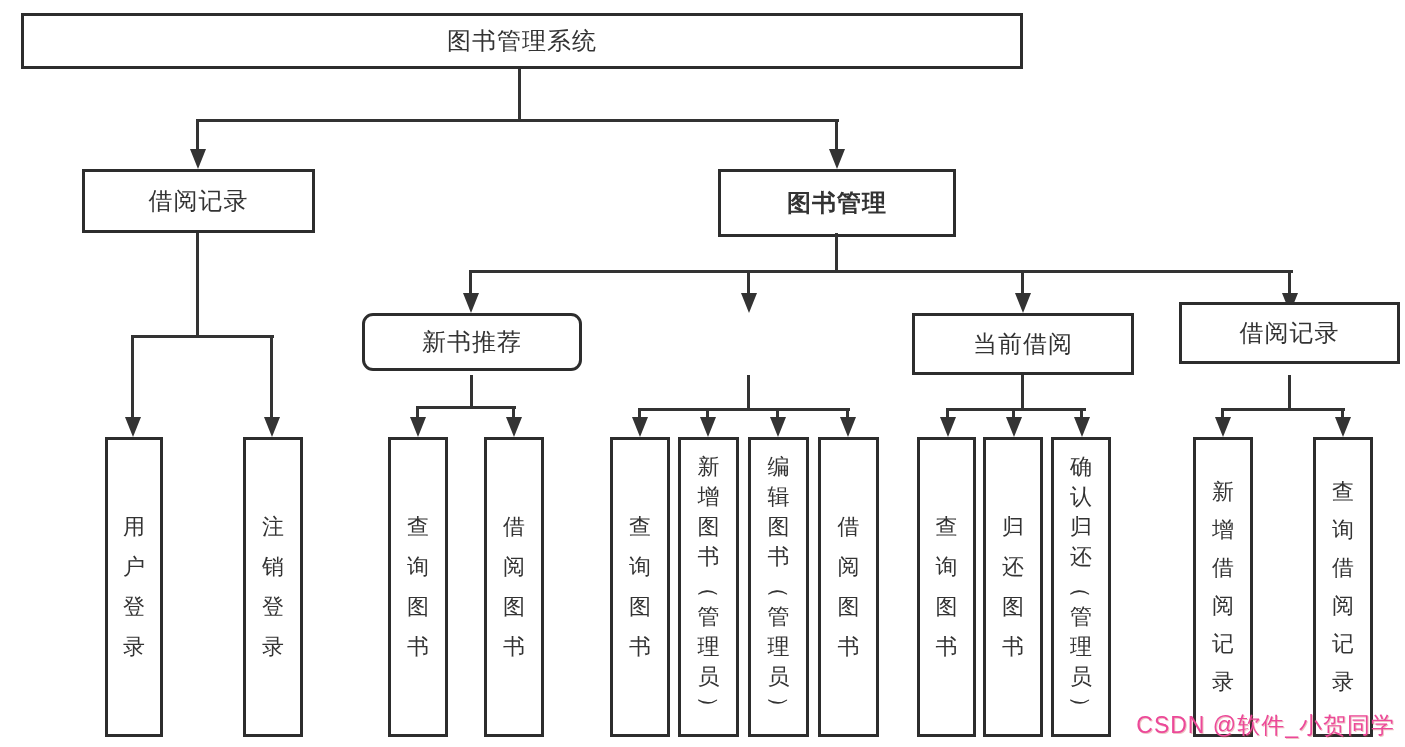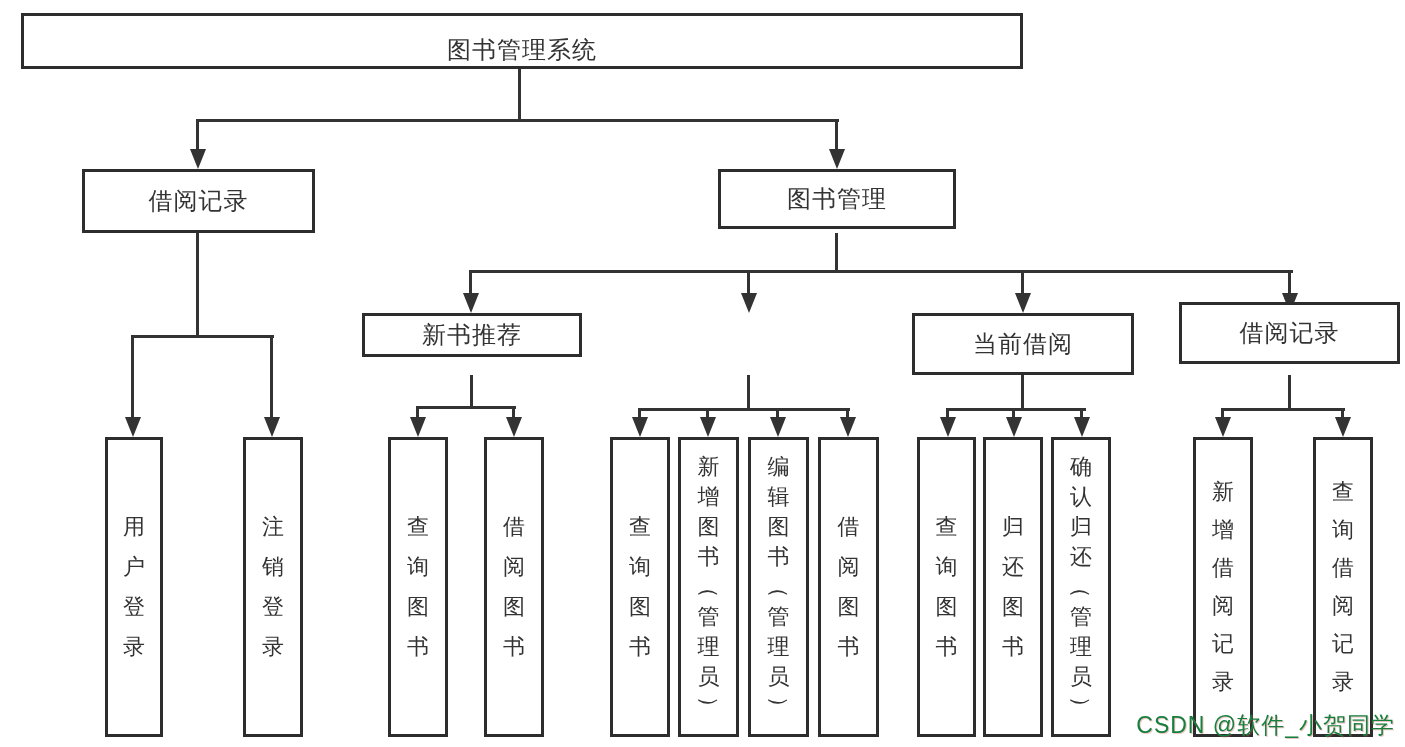--- a/index.html
+++ b/index.html
@@ -33,45 +33,45 @@
   .vline,.hline{position:absolute;background:#333333;}
   .vline{width:3px;}
   .hline{height:3px;}
   .tri{
     position:absolute;width:0;height:0;
     border-left:8px solid transparent;border-right:8px solid transparent;
     border-top:20px solid #333333;
   }
   .watermark{
     position:absolute;right:10px;bottom:6px;
-    font-size:23px;letter-spacing:1px;color:#15803d;
+    font-size:23px;letter-spacing:1px;color:#ec4899;
     text-shadow:1px 1px 0 rgba(205,80,80,0.35);
     white-space:nowrap;
   }
 </style>
 </head>
 <body>
 
 <div class="stage">
 
-  <div class="box" style="left:21px;top:13px;width:1002px;height:56px;align-items:flex-end;">
+  <div class="box" style="left:21px;top:13px;width:1002px;height:56px;">
     <span>图书管理系统</span>
   </div>
 
   <div class="vline" style="left:518px;top:69px;height:53px;"></div>
   <div class="hline" style="left:196px;top:119px;width:643px;"></div>
   <div class="vline" style="left:196px;top:119px;height:34px;"></div>
   <div class="tri" style="left:190px;top:149px;"></div>
   <div class="vline" style="left:835px;top:119px;height:34px;"></div>
   <div class="tri" style="left:829px;top:149px;"></div>
 
   <div class="box" style="left:82px;top:169px;width:233px;height:64px;">
     <span>借阅记录</span>
   </div>
-  <div class="box" style="left:718px;top:169px;width:238px;height:60px;">
+  <div class="box" style="left:718px;top:169px;width:238px;height:68px;font-weight:bold;">
     <span>图书管理</span>
   </div>
 
   <div class="vline" style="left:196px;top:233px;height:105px;"></div>
   <div class="hline" style="left:132px;top:335px;width:142px;"></div>
   <div class="vline" style="left:131px;top:335px;height:86px;"></div>
   <div class="tri" style="left:125px;top:417px;"></div>
   <div class="vline" style="left:270px;top:335px;height:86px;"></div>
   <div class="tri" style="left:264px;top:417px;"></div>
 
@@ -79,21 +79,21 @@
   <div class="hline" style="left:469px;top:270px;width:824px;"></div>
   <div class="vline" style="left:469px;top:270px;height:25px;"></div>
   <div class="tri" style="left:463px;top:293px;"></div>
   <div class="vline" style="left:747px;top:270px;height:25px;"></div>
   <div class="tri" style="left:741px;top:293px;"></div>
   <div class="vline" style="left:1021px;top:270px;height:25px;"></div>
   <div class="tri" style="left:1015px;top:293px;"></div>
   <div class="vline" style="left:1288px;top:270px;height:25px;"></div>
   <div class="tri" style="left:1282px;top:293px;"></div>
 
-  <div class="box" style="left:362px;top:313px;width:220px;height:44px;">
+  <div class="box" style="left:362px;top:313px;width:220px;height:58px;border-radius:11px;">
     <span>新书推荐</span>
   </div>
   <div class="box" style="left:912px;top:313px;width:222px;height:62px;">
     <span>当前借阅</span>
   </div>
   <div class="box" style="left:1179px;top:302px;width:221px;height:62px;">
     <span>借阅记录</span>
   </div>
 
   <div class="vline" style="left:470px;top:375px;height:34px;"></div>

